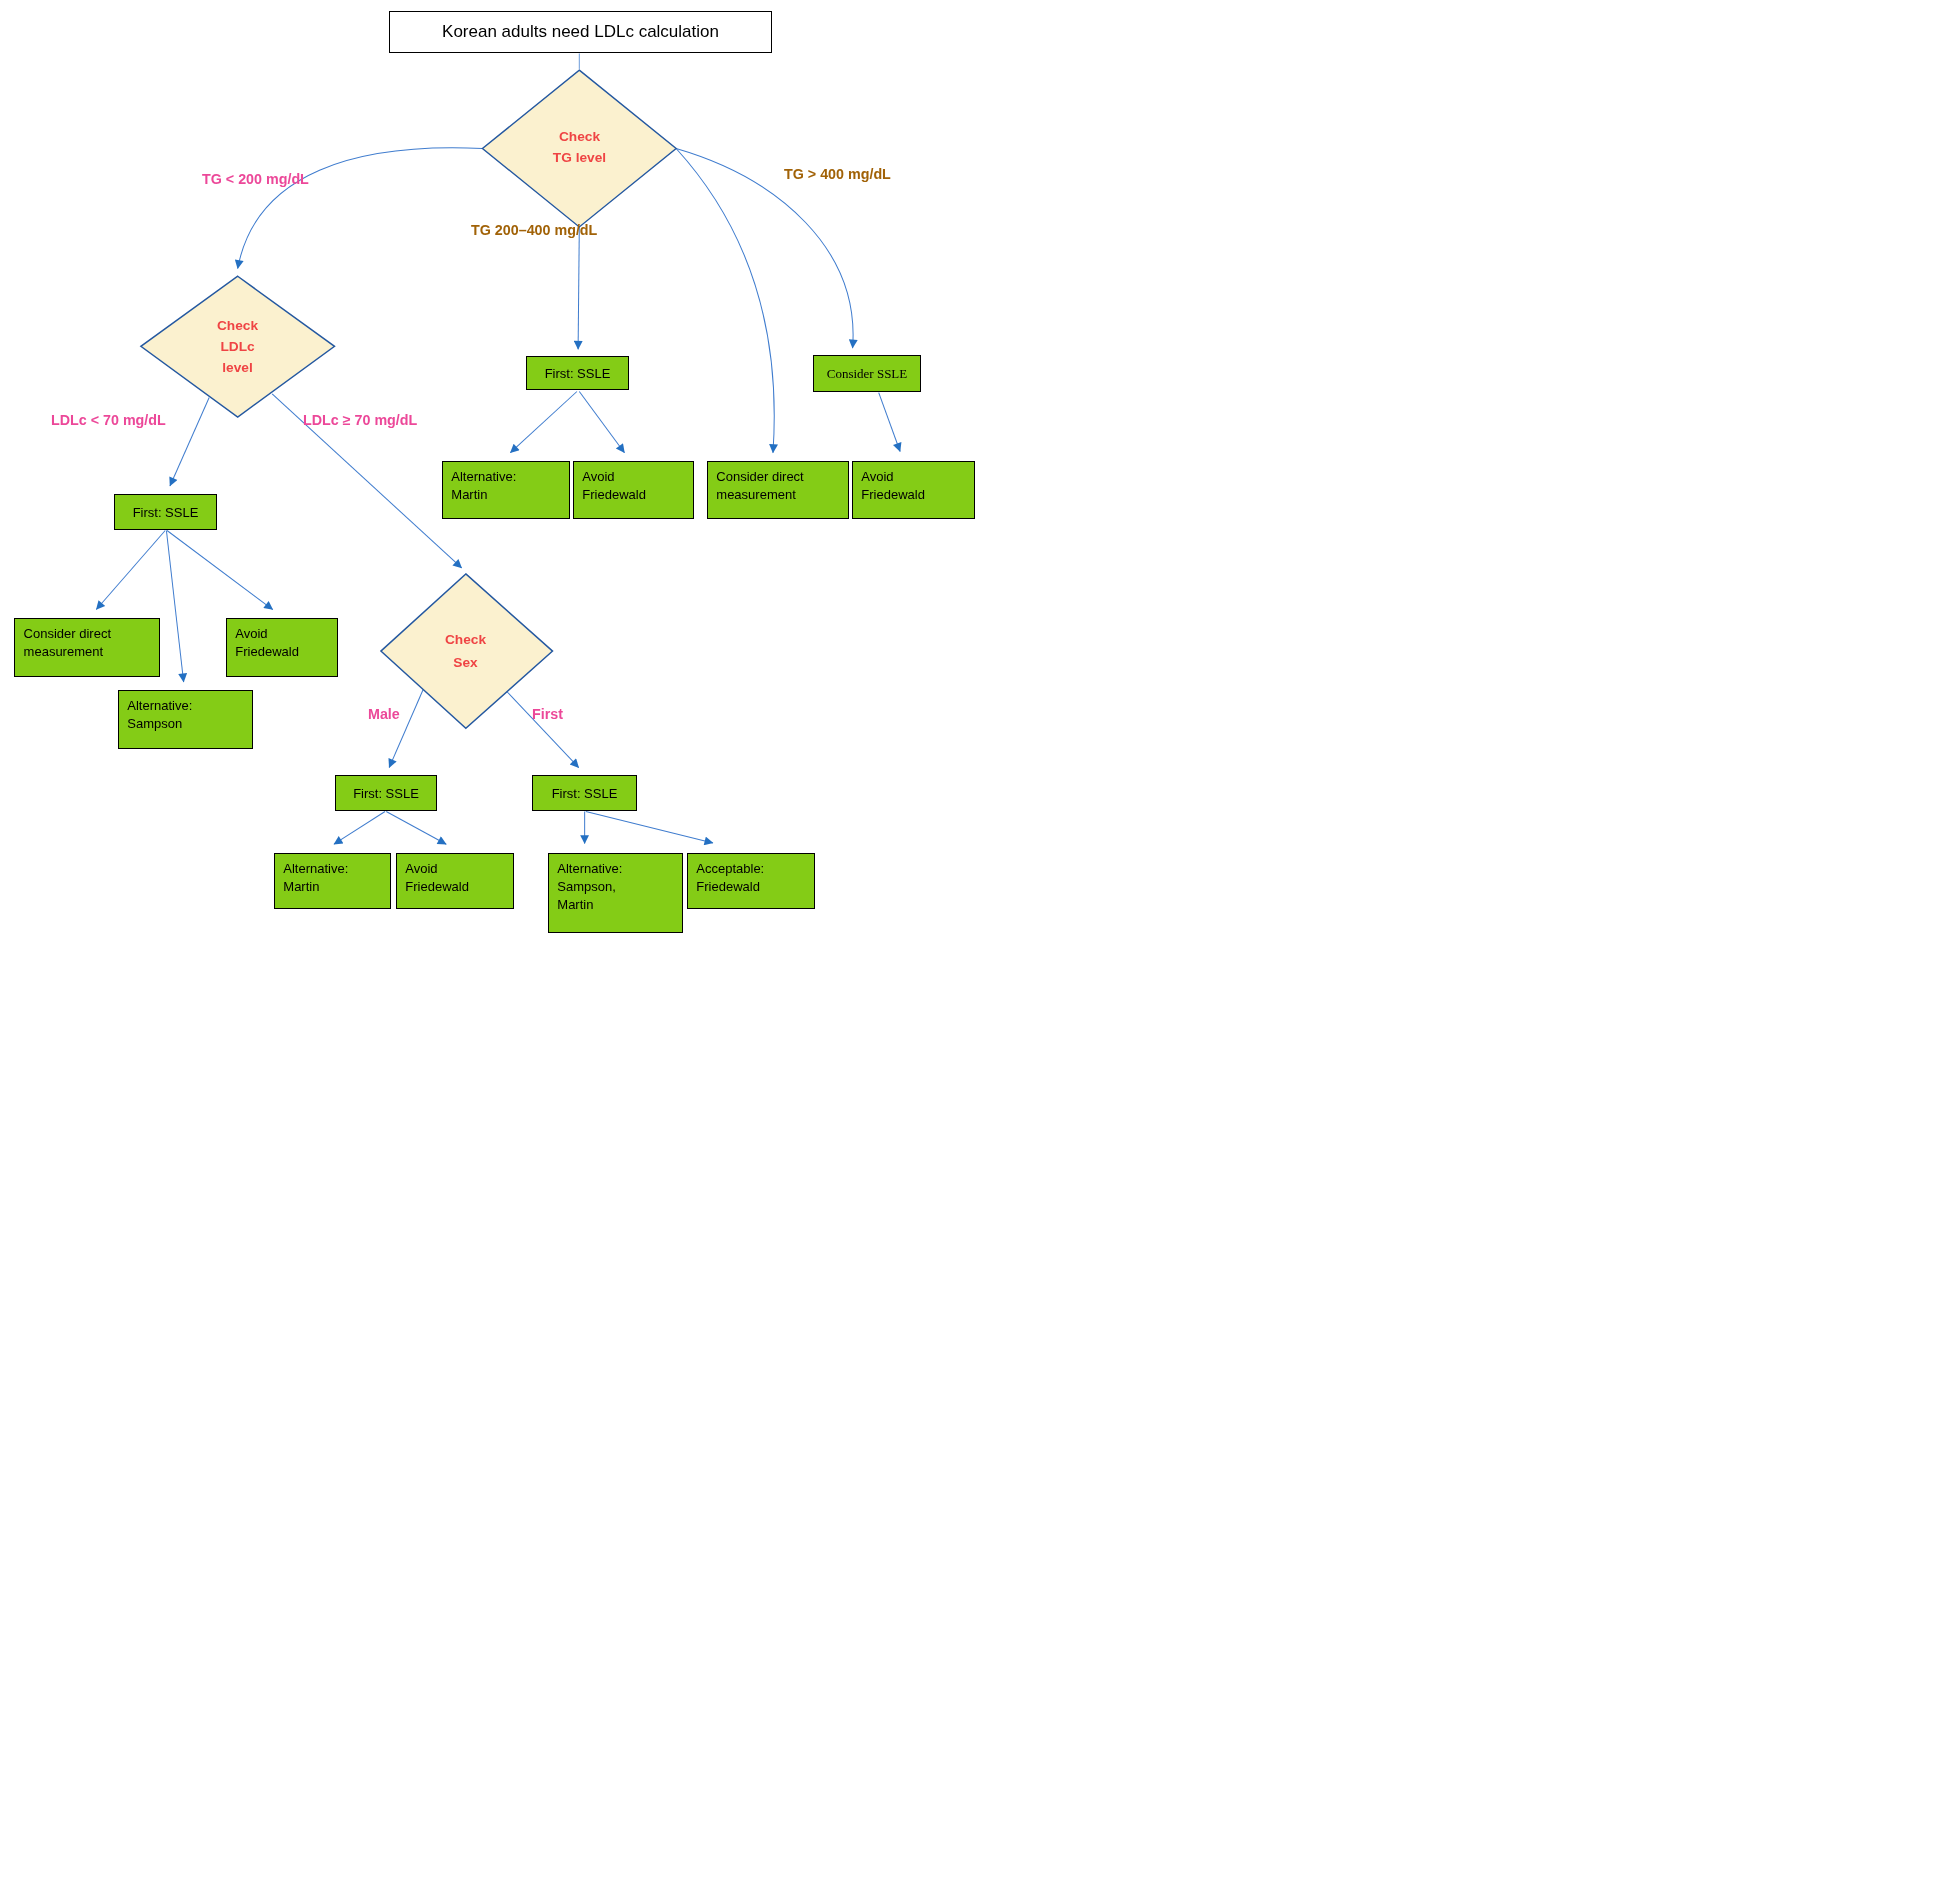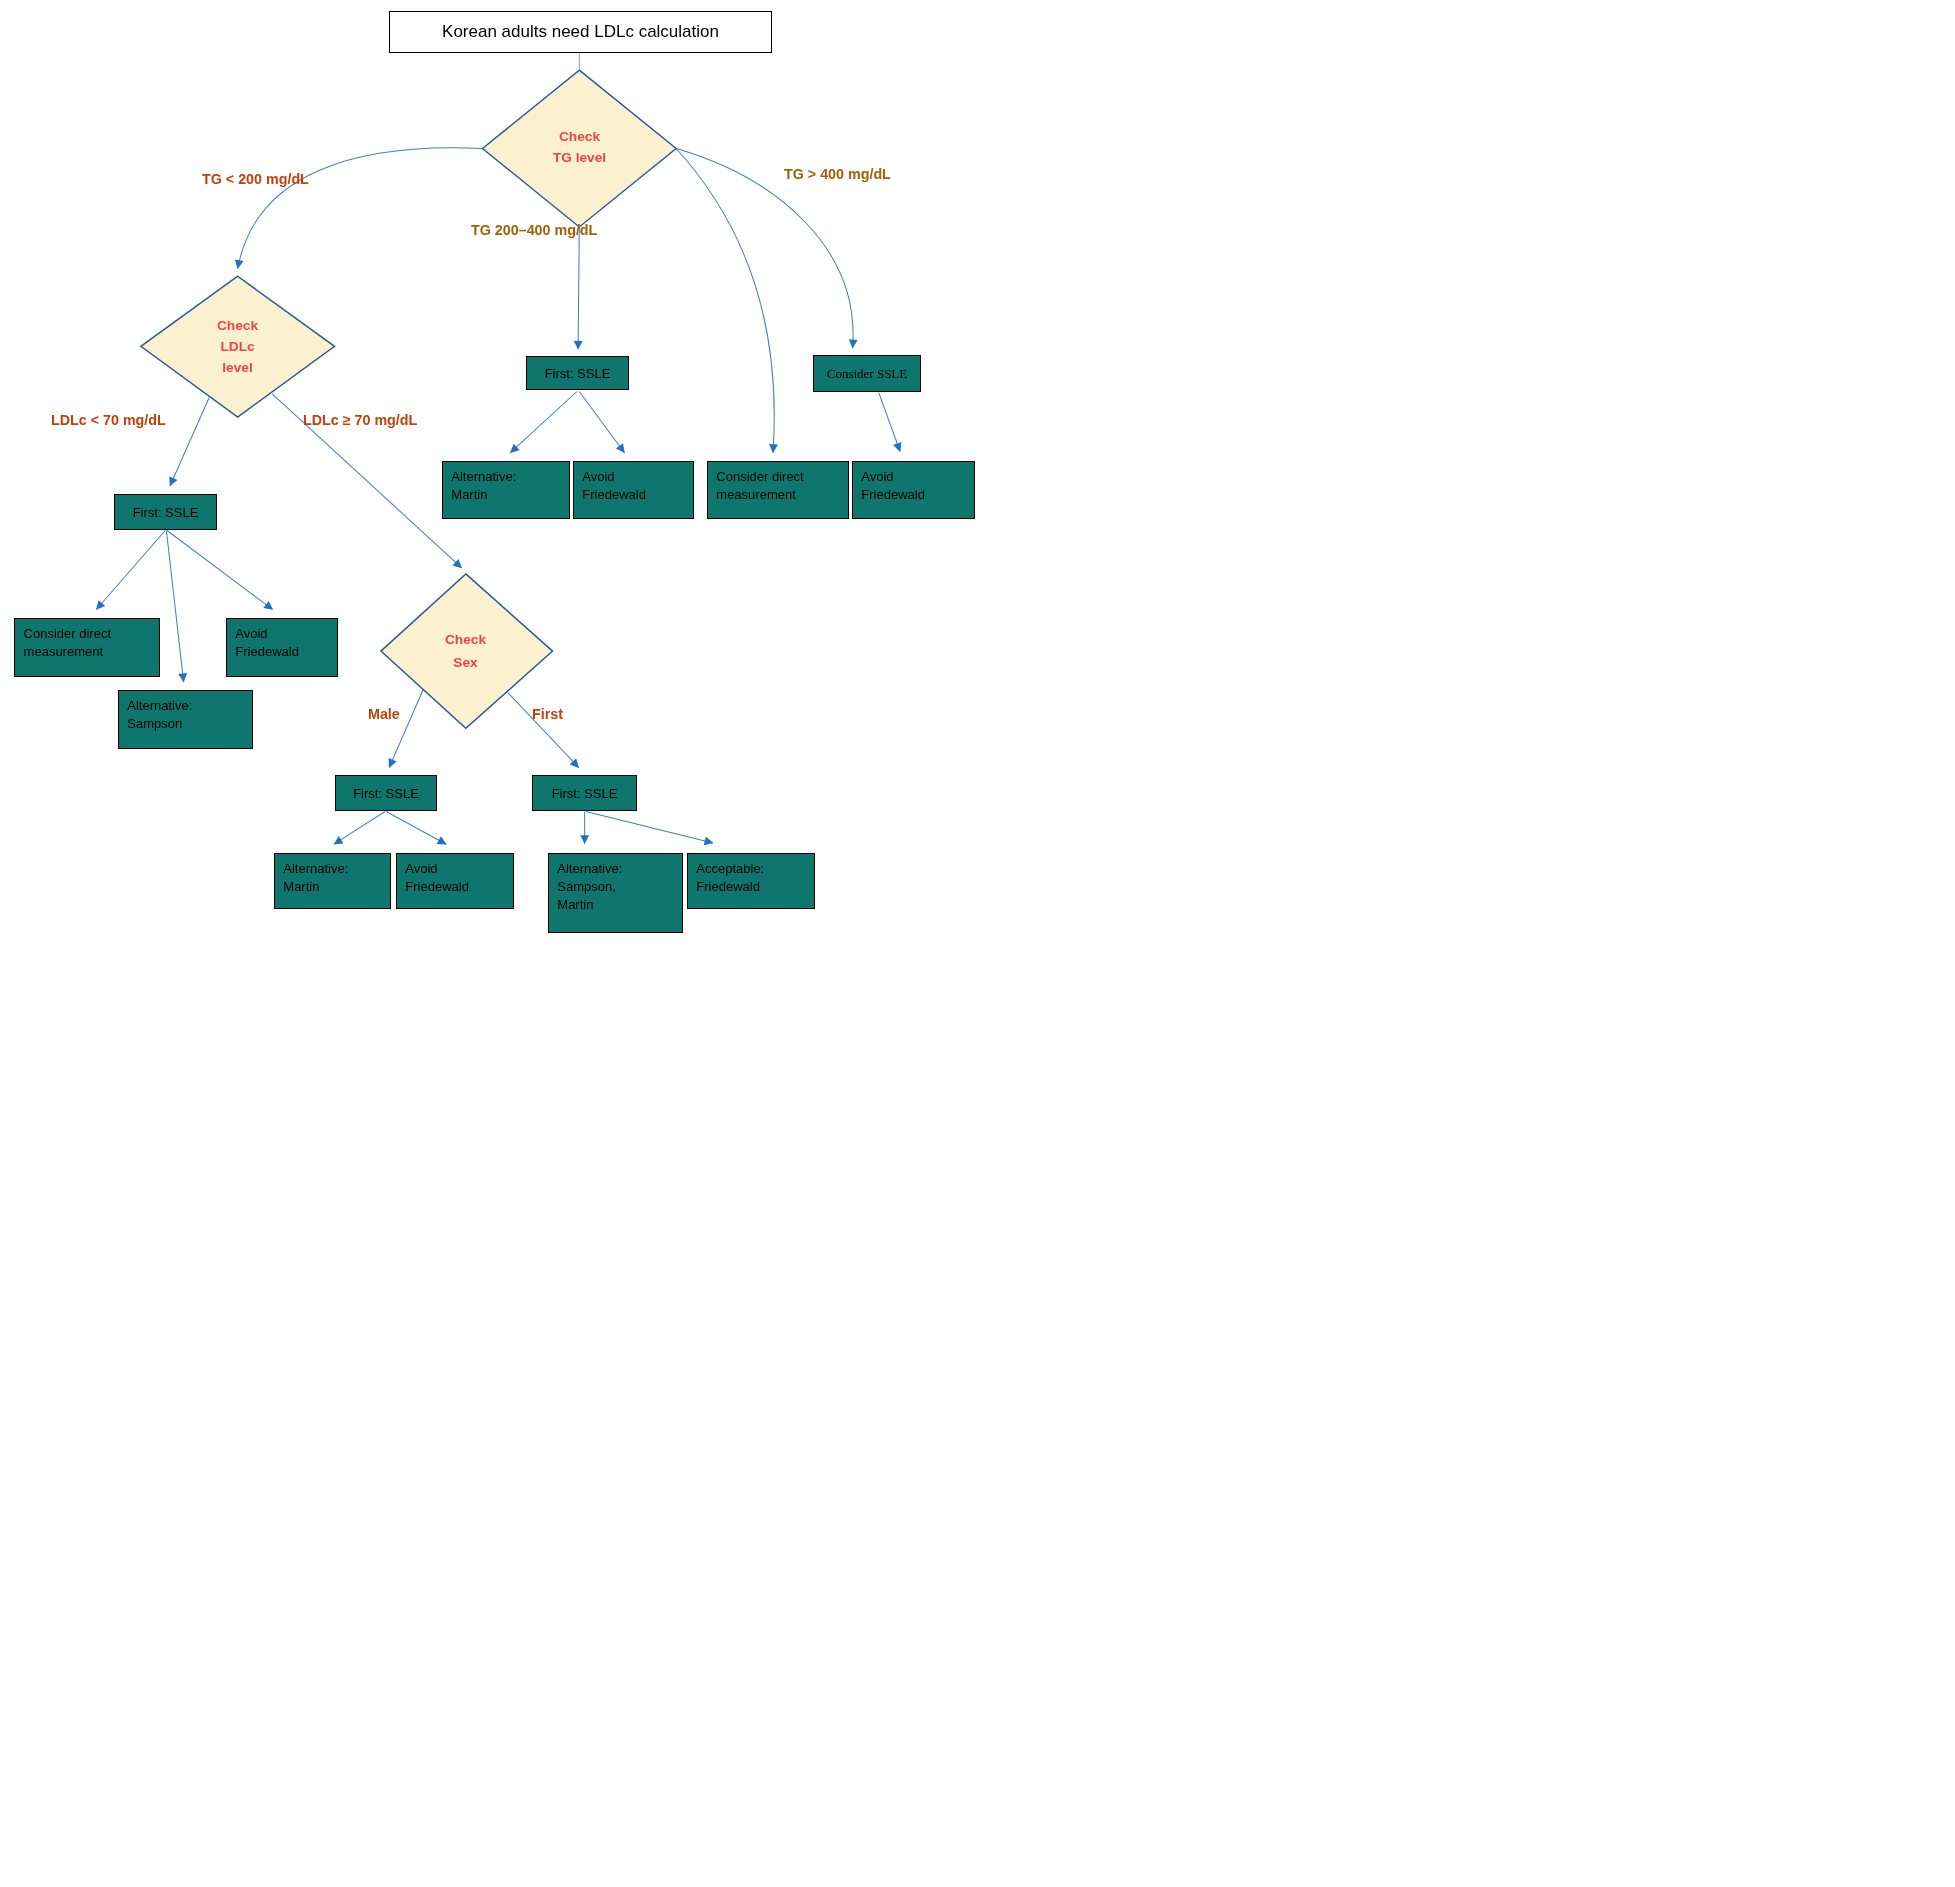--- a/index.html
+++ b/index.html
@@ -8,36 +8,36 @@
     width:978px;height:944px;
     background:#ffffff;
     font-family:"Liberation Sans", sans-serif;
     overflow:hidden;
   }
   svg.layer{position:absolute;left:0;top:0;width:978px;height:944px;}
   .edge{fill:none;stroke:#3f7cce;stroke-width:1.7;}
   .edge.thin{stroke-width:1.3;}
   .diamond{fill:#fbf1cf;stroke:#2458a0;stroke-width:2.4;}
   .node{
-    position:absolute;background:#0f766e;border:1.2px solid #000000;
+    position:absolute;background:#84cc16;border:1.2px solid #000000;
     box-sizing:border-box;color:#000000;
   }
   .node.center{display:flex;align-items:center;justify-content:center;font-size:13px;}
   .node.multi{font-size:13px;line-height:18px;padding:6px 3.6px 0 8.3px;white-space:pre-line;}
   .title-box{
     position:absolute;background:#ffffff;border:1.2px solid #000000;box-sizing:border-box;
     display:flex;align-items:center;justify-content:center;
     font-size:17px;color:#000000;
   }
   .dlabel{
     position:absolute;font-weight:bold;font-size:13.7px;color:#ef4444;
     text-align:center;white-space:pre-line;
   }
   .blabel{
-    position:absolute;font-weight:bold;font-size:14.3px;color:#c2410c;white-space:nowrap;
+    position:absolute;font-weight:bold;font-size:14.3px;color:#ec4899;white-space:nowrap;
   }
   .blabel.black{color:#a16207;}
 </style>
 </head>
 <body>
 
 <div class="canvas">
 
   <svg class="layer" viewBox="0 0 1646 1589" aria-hidden="true">
     <defs>

